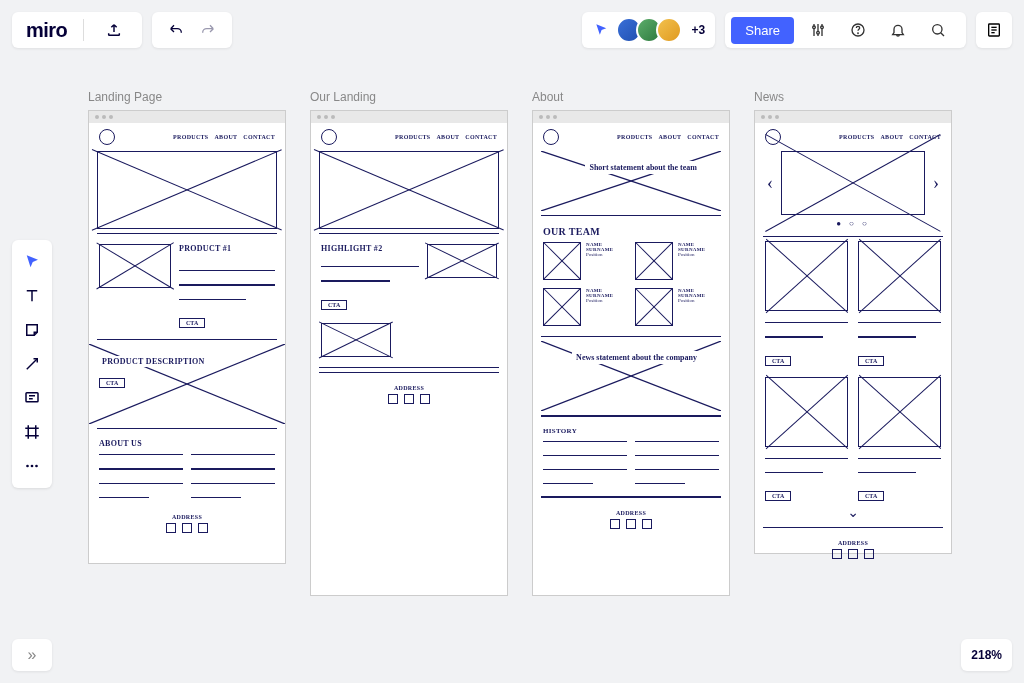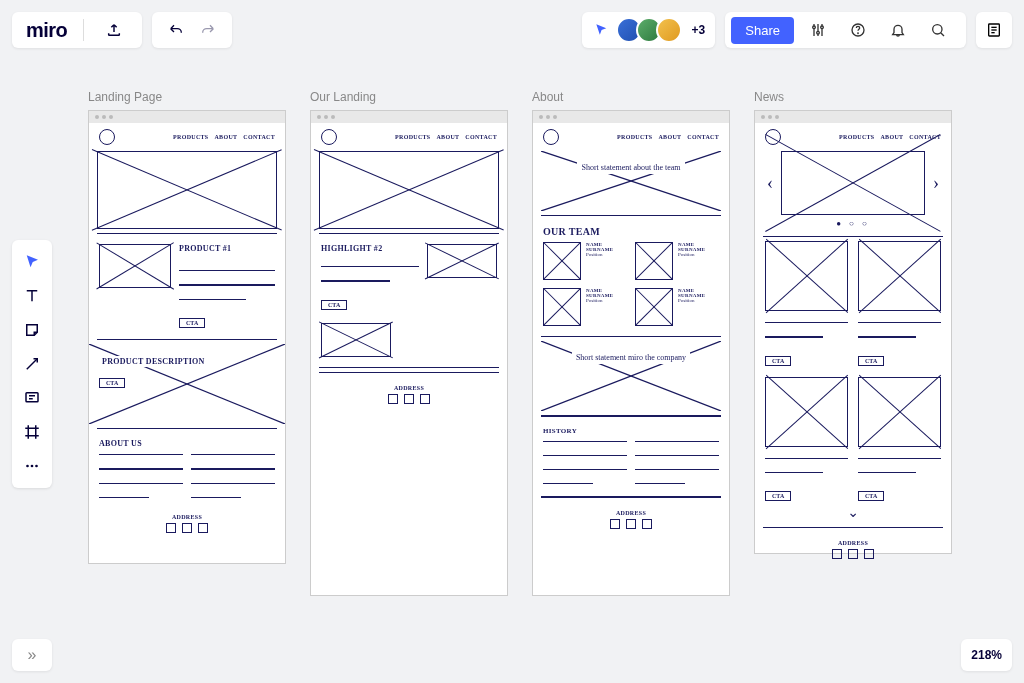--- a/index.html
+++ b/index.html
@@ -88,21 +88,21 @@
   .footer { text-align:center; padding:8px 0;}
   .footer .wf-label{font-size:6px;}
   .footer-icons { display:flex; gap:6px; justify-content:center; margin-top:3px;}
   .footer-icons span { width:10px; height:10px; border:1.2px solid #1a1a5e; display:inline-block;}
   .arrow { position:absolute; top:50%; transform:translateY(-50%); font-size:18px; color:#1a1a5e;}
   .arrow.left{left:12px;} .arrow.right{right:12px;}
   .pager { text-align:center; font-size:8px; letter-spacing:3px; color:#1a1a5e; padding:4px 0;}
   .team-member { display:flex; gap:5px; flex:1;}
   .member-text .wf-label { font-size:5px;}
   .member-text div { font-size:5px;}
-  .center-text { text-align:center; font-size:8px; font-weight:400; padding:12px 20px; line-height:1.3;}
+  .center-text { text-align:right; font-size:8px; font-weight:700; padding:12px 20px; line-height:1.3;}
   .detail-box { border:1.5px solid #1a1a5e; margin:6px 8px; height:60px; display:flex; align-items:center; justify-content:center;}
   .chev { text-align:center; font-size:14px; color:#1a1a5e; padding:2px 0;}
   .hl-img { height:34px; width:70px;}
   .hl-img::before,.hl-img::after{width:121%;} .hl-img::before{transform:translate(-50%,-50%) rotate(26deg);} .hl-img::after{transform:translate(-50%,-50%) rotate(-26deg);}
   .wf-diag { position:relative; }
   .wf-diag svg { position:absolute; inset:0; width:100%; height:100%; pointer-events:none;}
   .wf-diag svg line { stroke:#1a1a5e; stroke-width:1.2;}
   .grid2 { display:grid; grid-template-columns:1fr 1fr; gap:10px; padding:0 10px;}
 </style>
 </head>
@@ -422,21 +422,21 @@
               </div>
             </div>
         </div>
       </div>
       <div class="wf-hr"></div>
       <div class="wf-diag" style="height:70px;margin:0 8px">
         <svg>
             <line x1="0" y1="0" x2="100%" y2="100%"></line>
             <line x1="100%" y1="0" x2="0" y2="100%"></line>
           </svg>
-        <div class="center-text" style="position:relative;z-index:1"><span style="background:#fff;padding:2px 4px">Short statement miro the company</span></div>
+        <div class="center-text" style="position:relative;z-index:1"><span style="background:#fff;padding:2px 4px">News statement about the company</span></div>
       </div>
       <div class="wf-hr"></div>
       <div class="wf-section">
         <div class="wf-label" style="font-size:7px">History</div>
         <div class="wf-row" style="margin-top:4px">
           <div class="wf-col">
               <div class="wf-line"></div>
               <div class="wf-line"></div>
               <div class="wf-line"></div>
               <div class="wf-line" style="width:60%"></div>

